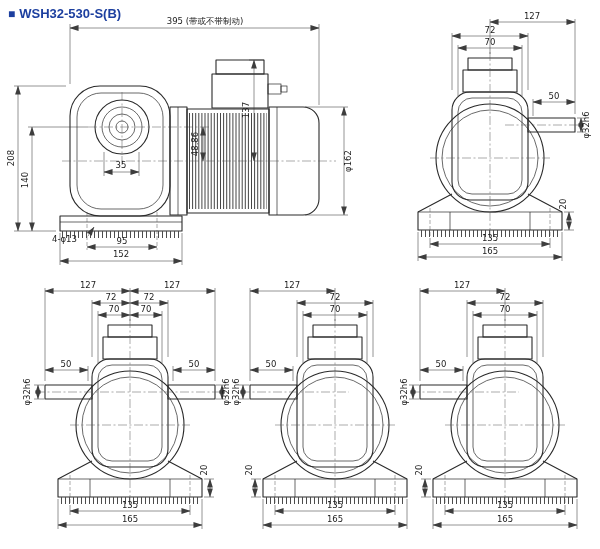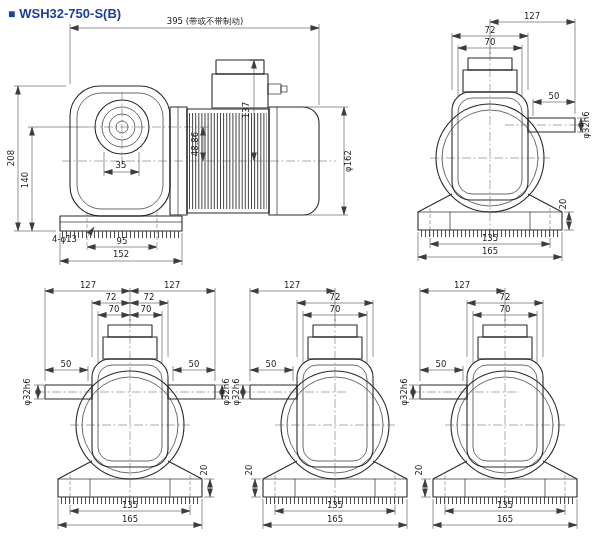--- a/index.html
+++ b/index.html
@@ -20,21 +20,21 @@
   .bd  { stroke:#555; stroke-width:0.5; fill:none; stroke-dasharray:4 2; }
   .fin { stroke:#454545; stroke-dasharray:1 2.1; }
   .ht  { stroke:#4c4c4c; stroke-dasharray:1 3; }
 </style>
 </head>
 <body>
 
 <div id="page">
   <div id="title-bar">
     <span class="sq">■</span>
-    <span>WSH32-750-S(B)</span>
+    <span>WSH32-530-S(B)</span>
   </div>
 
   <svg width="600" height="549" viewBox="0 0 600 549">
     <defs>
       <marker id="ar" viewBox="0 0 10 8" markerWidth="9" markerHeight="7.2" refX="9.5" refY="4" orient="auto-start-reverse" markerUnits="userSpaceOnUse">
         <path d="M0,0.8 L10,4 L0,7.2 Z" fill="#3d3d3d"></path>
       </marker>
       <g id="endbody">
         <rect class="ln" x="-22" y="0" width="44" height="12"></rect>
         <rect class="ln" x="-27" y="12" width="54" height="22"></rect>

